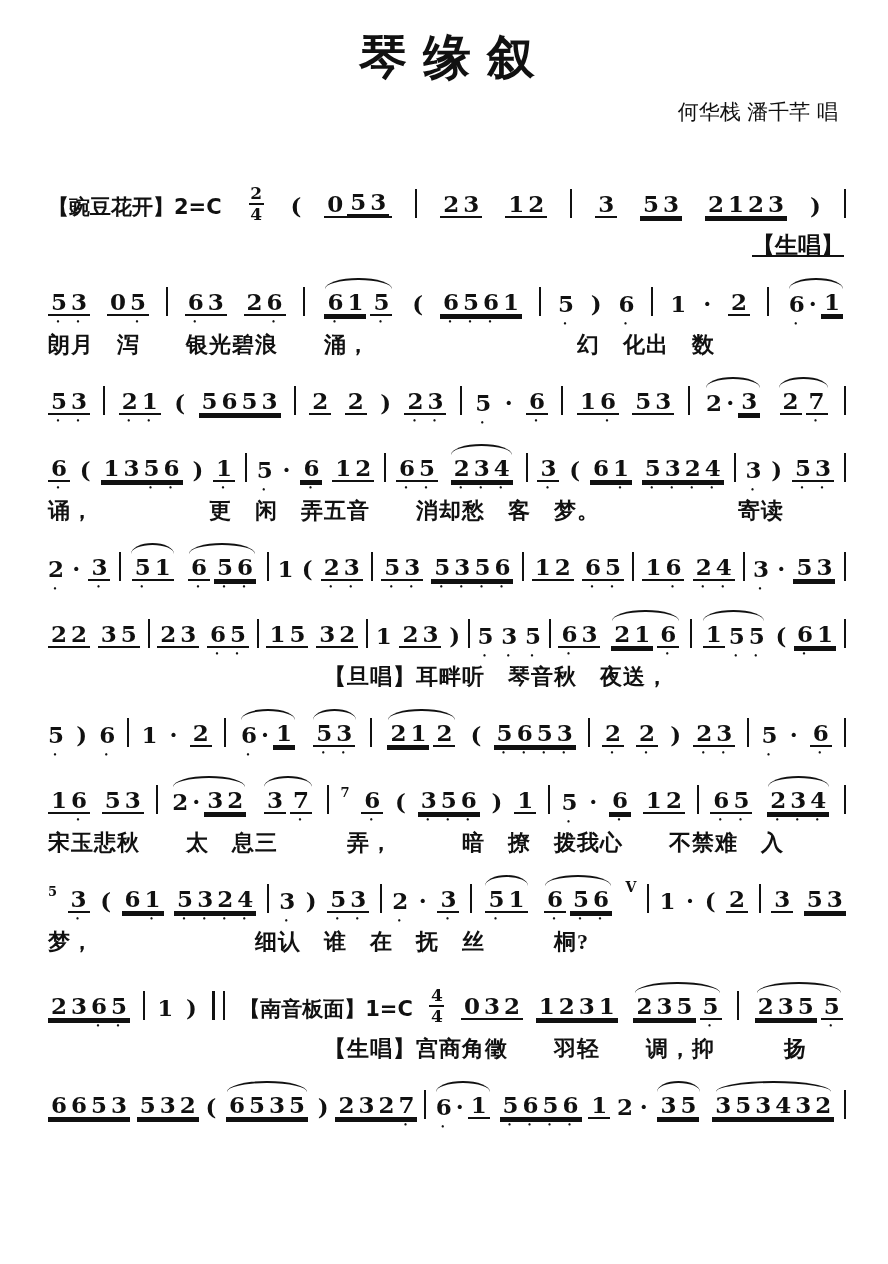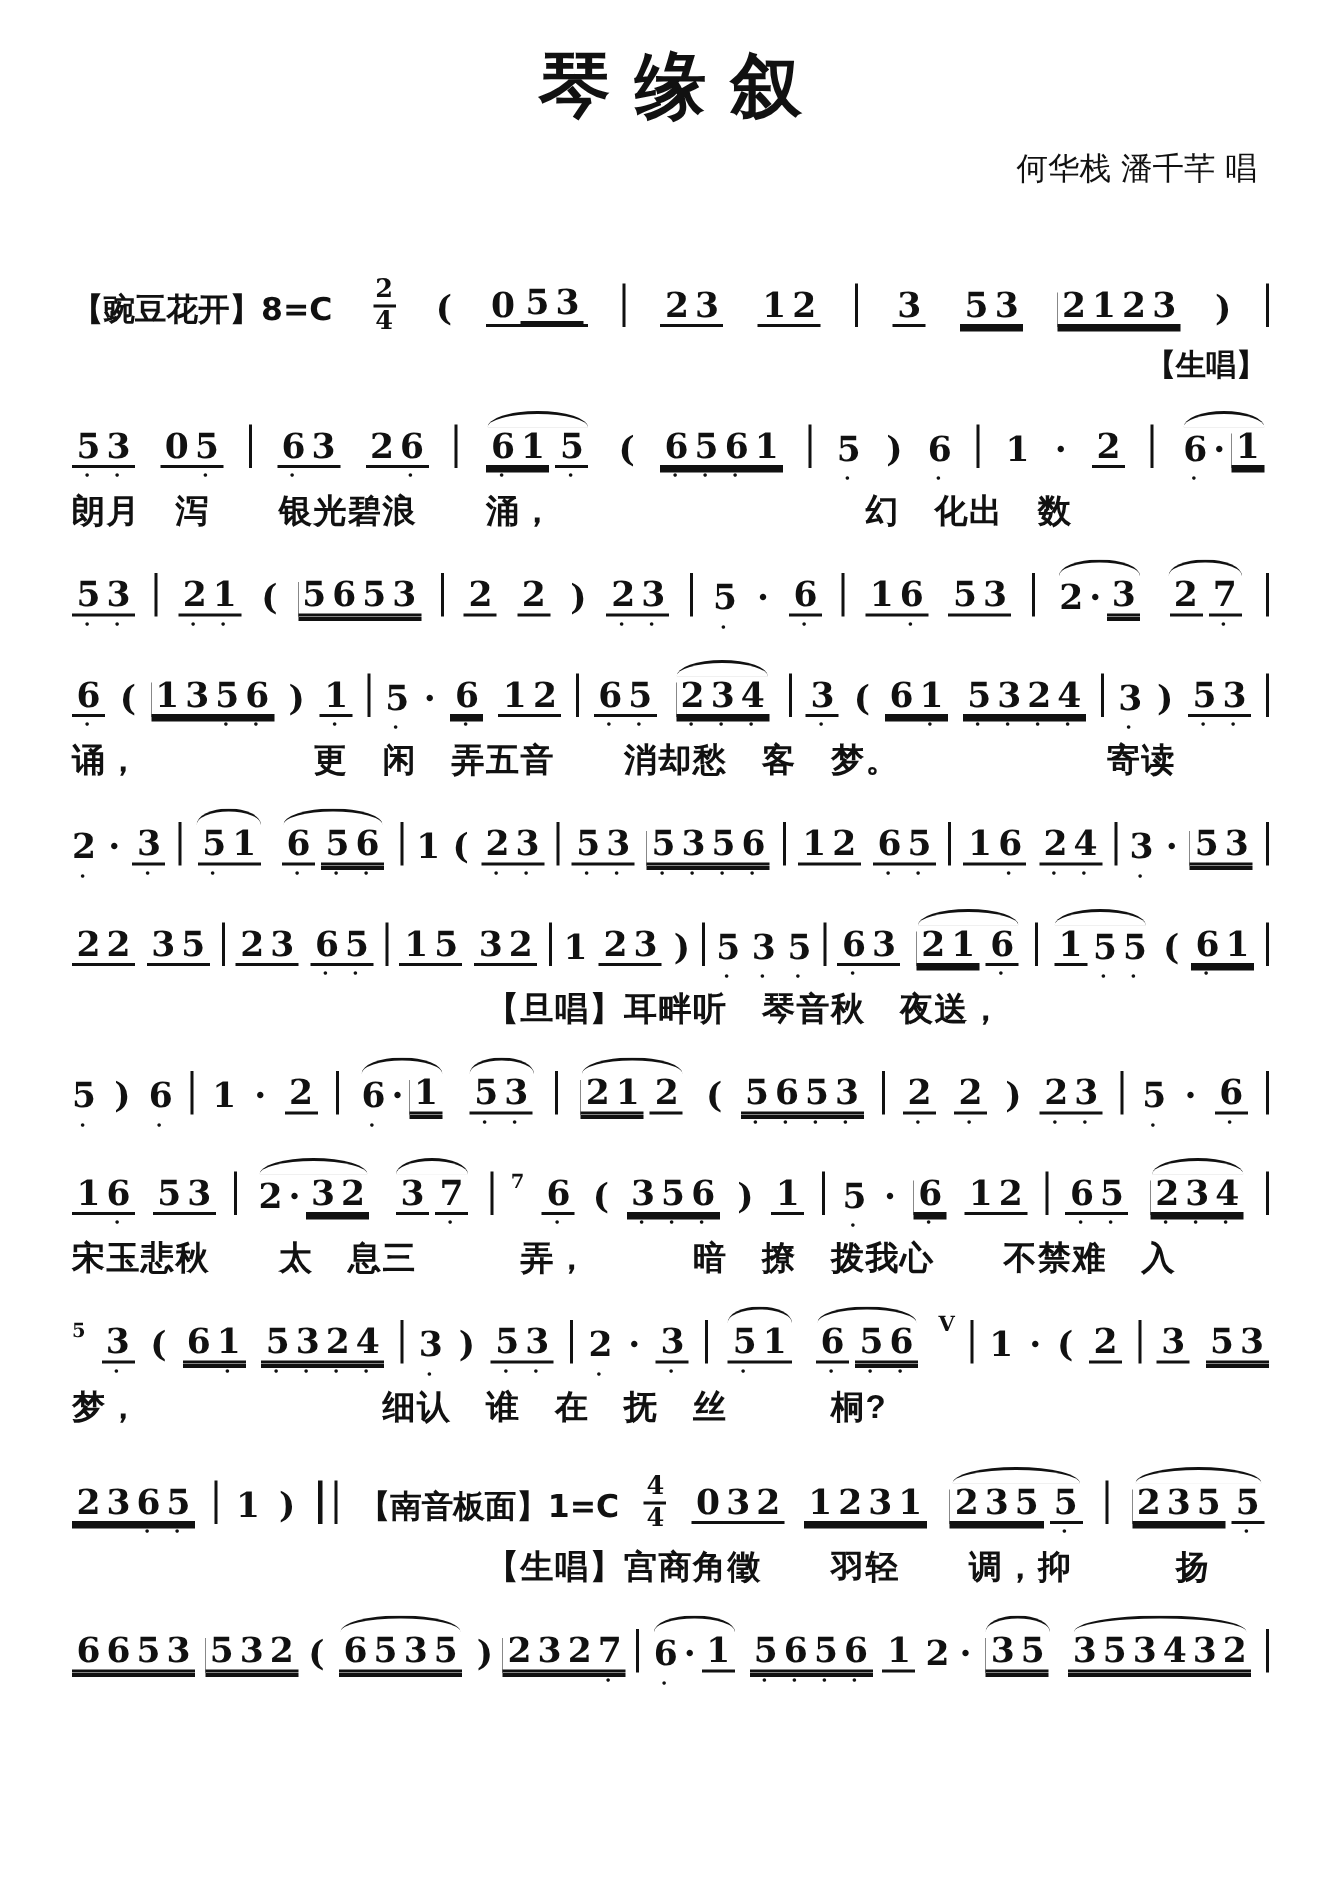--- a/index.html
+++ b/index.html
@@ -10,23 +10,23 @@
   .title { text-align:center; font-size:48px; font-weight:bold;
            font-family:Liberation Mono, monospace; letter-spacing:16px; text-indent:16px;
            margin:10px 0 8px; }
   .credits { text-align:right; font-size:21px; font-weight:normal;
              font-family:"DejaVu Sans", sans-serif; padding-right:10px; margin-bottom:40px; }
 
   .system { margin-bottom:11px; }
   .notes-row { display:flex; justify-content:space-between; align-items:flex-end;
                padding:14px 0 12px 0; min-height:30px; }
   .lyrics-row { font-size:22px; font-weight:bold; white-space:pre;
-                font-family:Liberation Sans, sans-serif; margin:2px 0 2px 2px; letter-spacing:1px; }
-  .right-label { text-align:right; font-size:20px; font-weight:bold;
-                 font-family:"DejaVu Sans", sans-serif; margin:0 4px 2px 0; }
+                font-family:Liberation Serif, serif; margin:2px 0 2px 2px; letter-spacing:1px; }
+  .right-label { text-align:right; font-size:23px; font-weight:bold;
+                 font-family:"DejaVu Sans", sans-serif; margin:0 4px 2px 0;text-decoration:underline; }
 
   .tok { position:relative; display:inline-block; margin:0 1px; }
   .num { display:inline-block; font-size:23px; font-weight:bold; line-height:1.05;
          font-family:"DejaVu Serif", serif; padding:0 1px; }
   .grp { position:relative; display:inline-flex; align-items:flex-end; margin:0 2px; padding:0 1px; }
   .g1 { border-bottom:2px solid #111; }
   .g2 { border-bottom:2px solid #111; box-shadow:0 3px 0 #111; }
   .arc::before { content:""; position:absolute; left:5%; right:5%; top:-12px; height:9px;
                  border-top:2px solid #111; border-radius:50% 50% 0 0 / 100% 100% 0 0; }
   .bd { position:absolute; left:0; right:0; top:calc(100% + 5px); text-align:center;
@@ -46,21 +46,21 @@
 </style>
 </head>
 <body>
 
 <div class="sheet">
   <div class="title">琴缘叙</div>
   <div class="credits">何华栈 潘千芊 唱</div>
   <main>
       <div class="system">
         <div class="notes-row">
-          <span class="tok label"><span class="num">【豌豆花开】8=C</span></span>
+          <span class="tok label"><span class="num">【豌豆花开】2=C</span></span>
           <span class="ts">
             <span class="ts-n">2</span>
             <span class="ts-l"></span>
             <span class="ts-n">4</span>
           </span>
           <span class="tok p"><span class="num">(</span></span>
           <span class="grp g1">
             <span class="tok"><span class="num">0</span></span>
             <span class="grp g1">
               <span class="tok"><span class="num">5</span></span>

